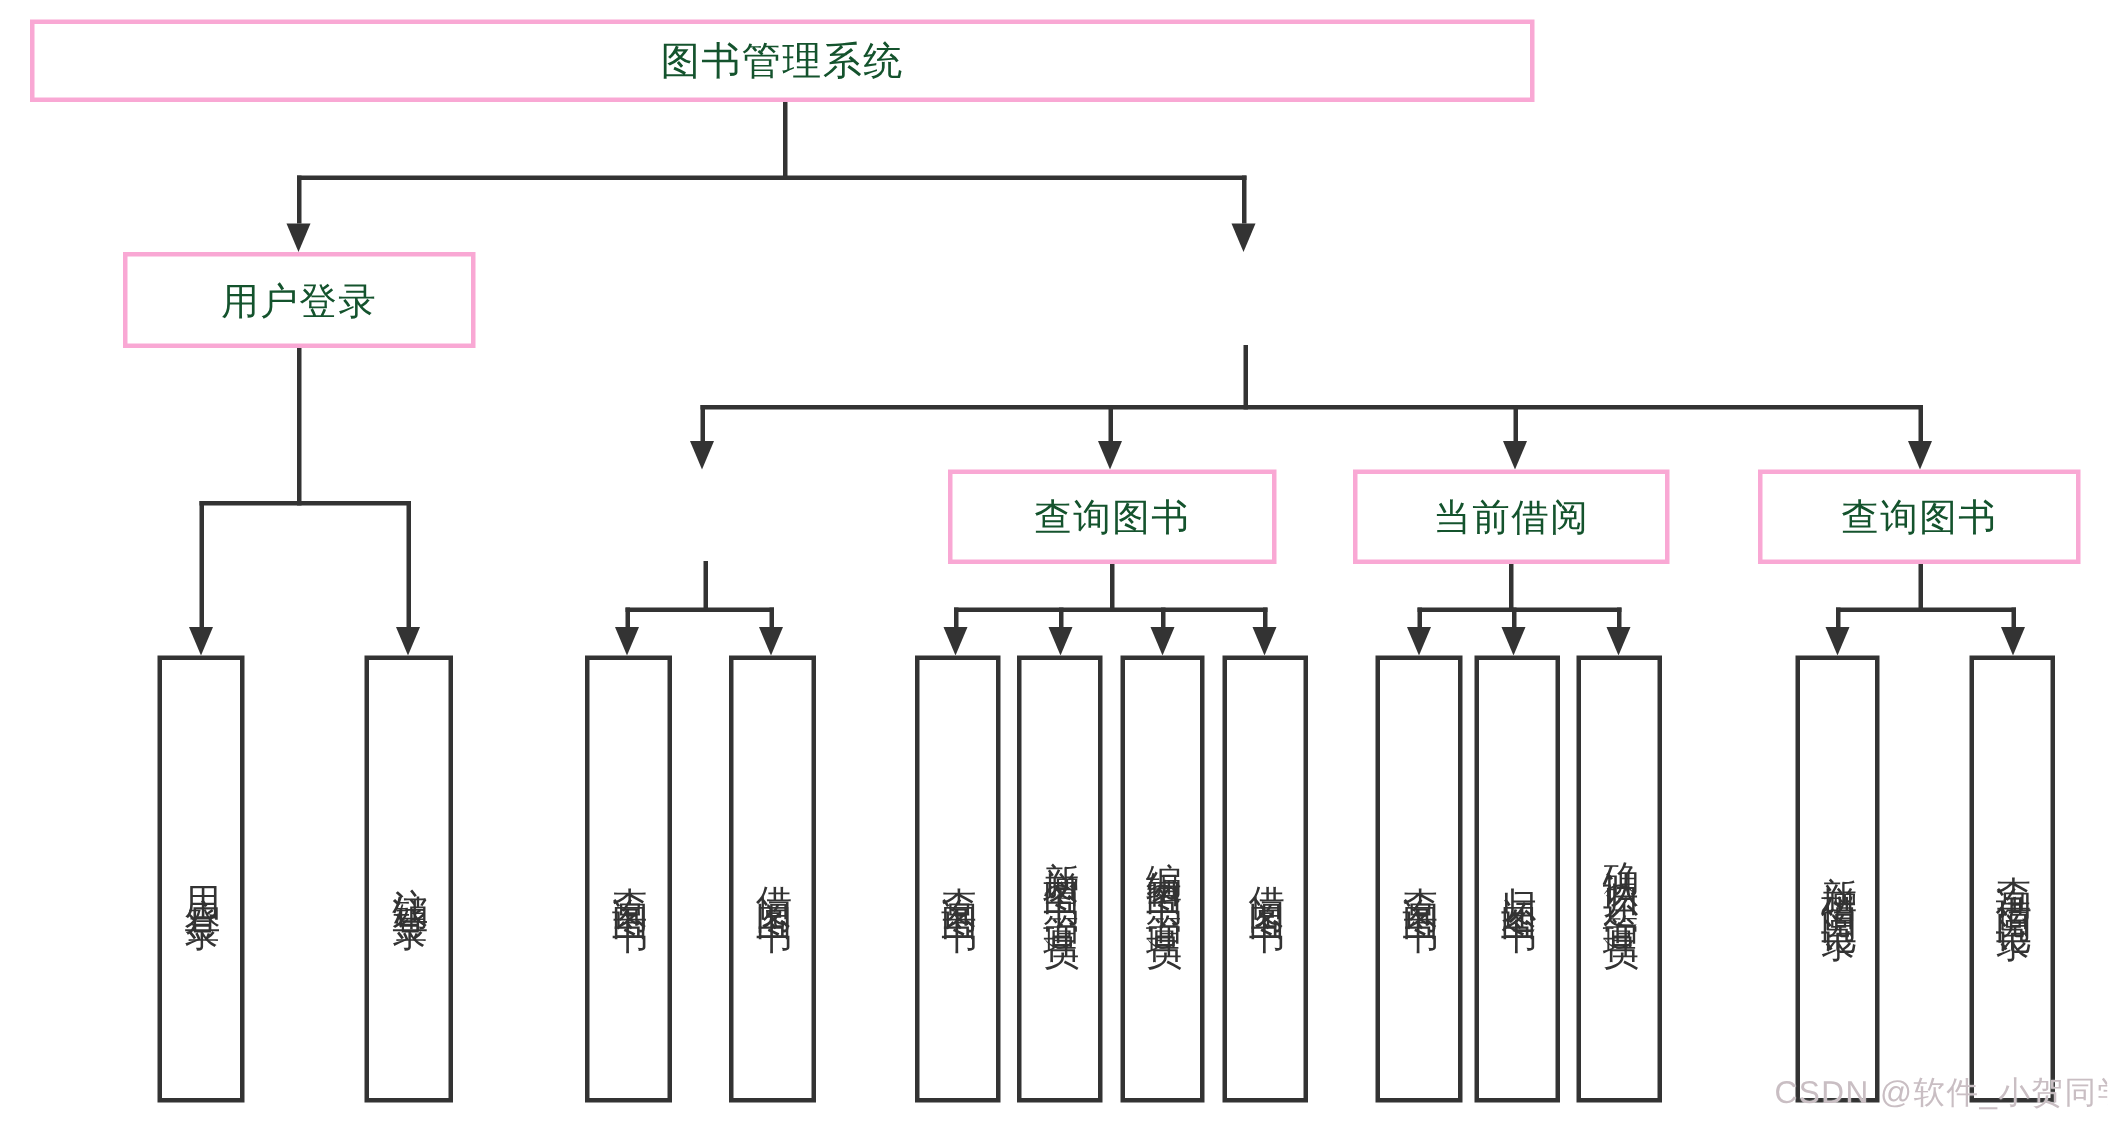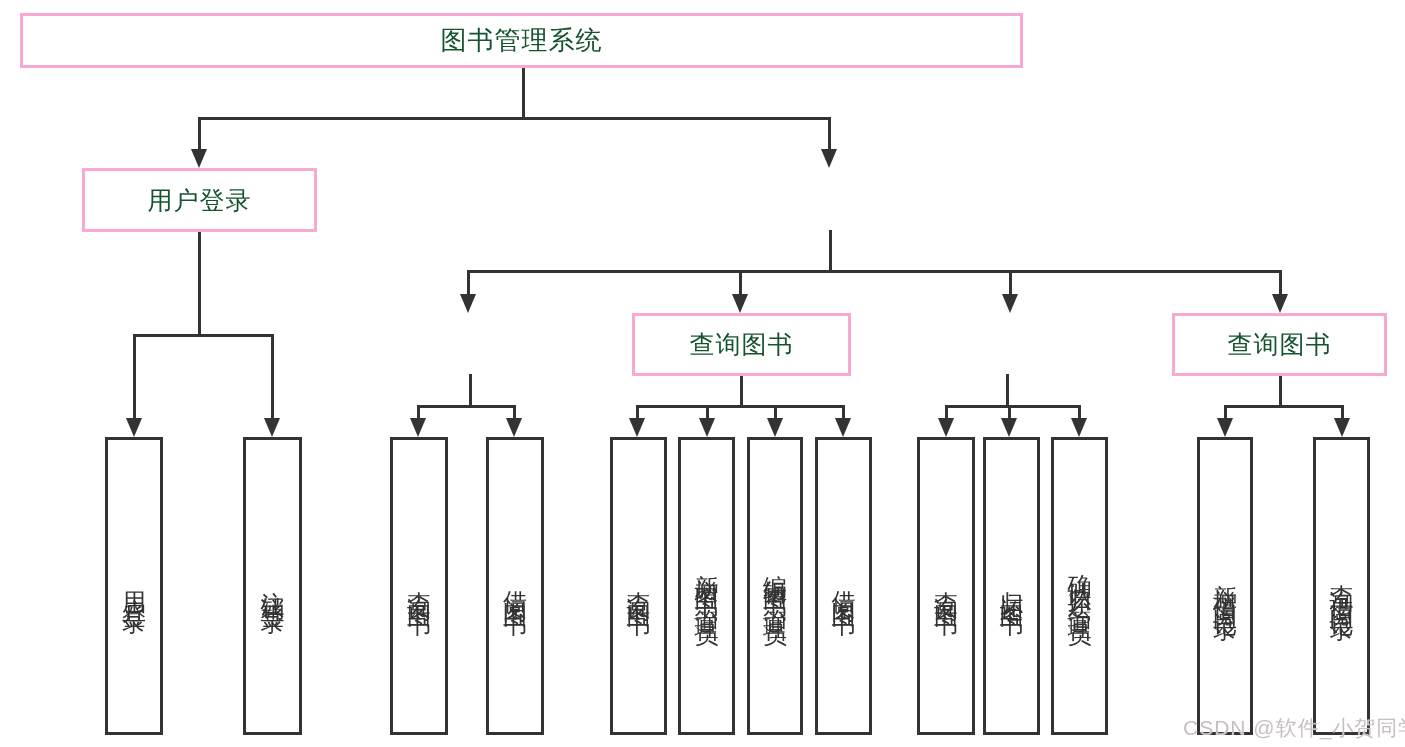--- a/index.html
+++ b/index.html
@@ -95,20 +95,23 @@
     <span>图书管理系统</span>
   </div>
 
   <div class="box" style="left:82px;top:168px;width:235px;height:64px">
     <span>用户登录</span>
   </div>
 
   <div class="box" style="left:632px;top:313px;width:219px;height:63px">
     <span>查询图书</span>
   </div>
+  <div class="box" style="left:902px;top:313px;width:211px;height:63px">
+    <span>当前借阅</span>
+  </div>
   <div class="box" style="left:1172px;top:313px;width:215px;height:63px">
     <span>查询图书</span>
   </div>
 
   <div class="leaf" style="left:105px;width:58px">
     <span>用户登录</span>
   </div>
   <div class="leaf" style="left:243px;width:59px">
     <span>注销登录</span>
   </div>

